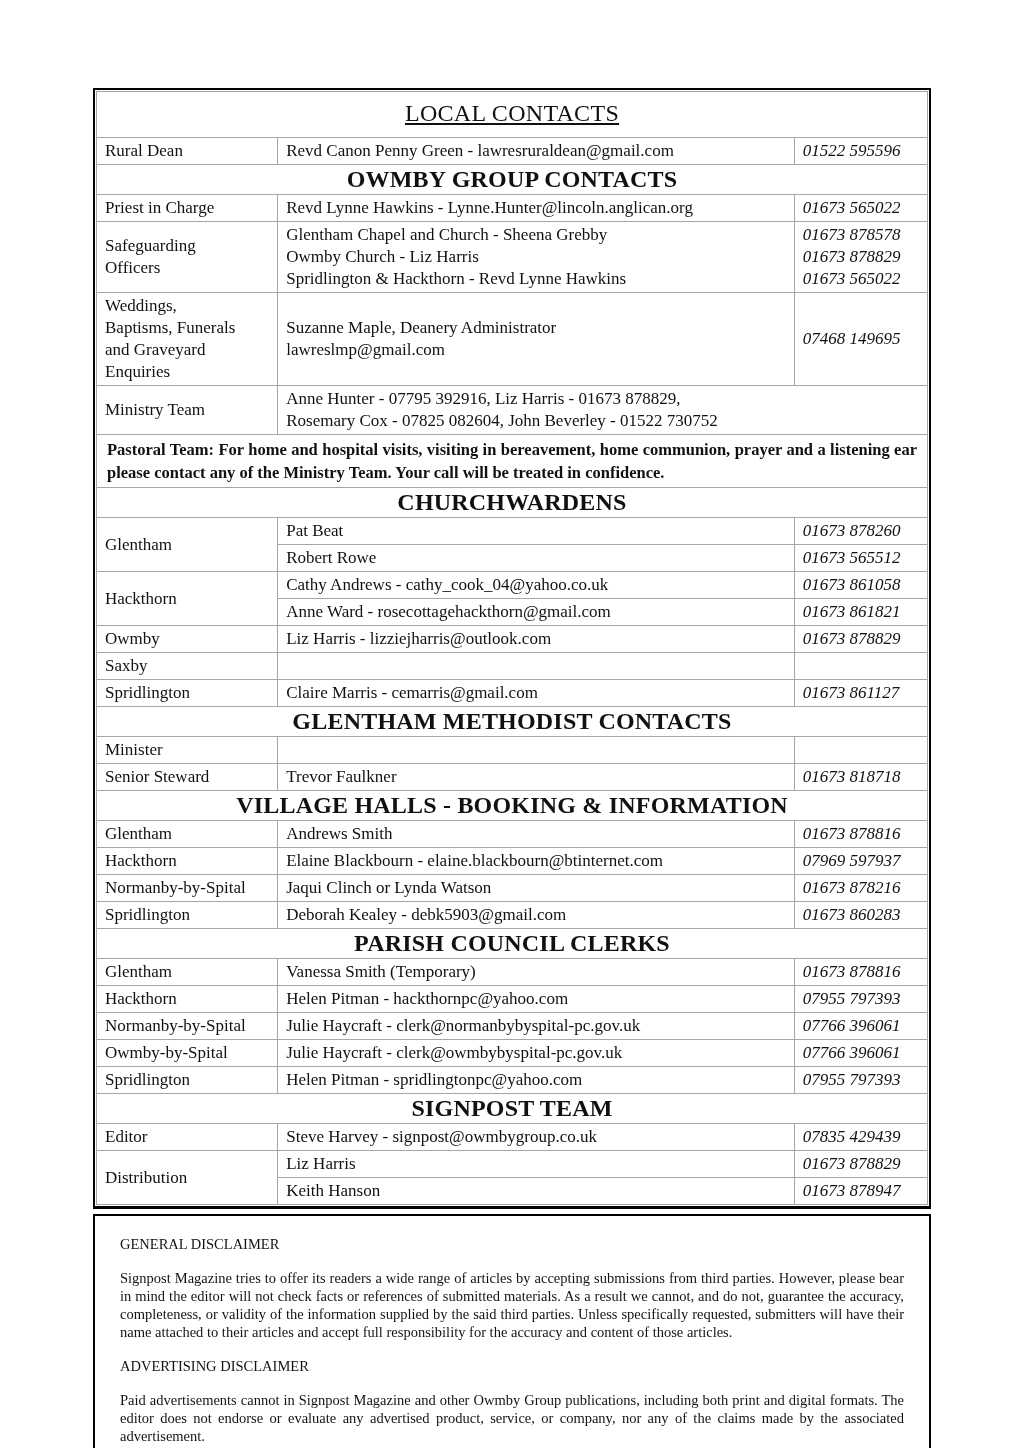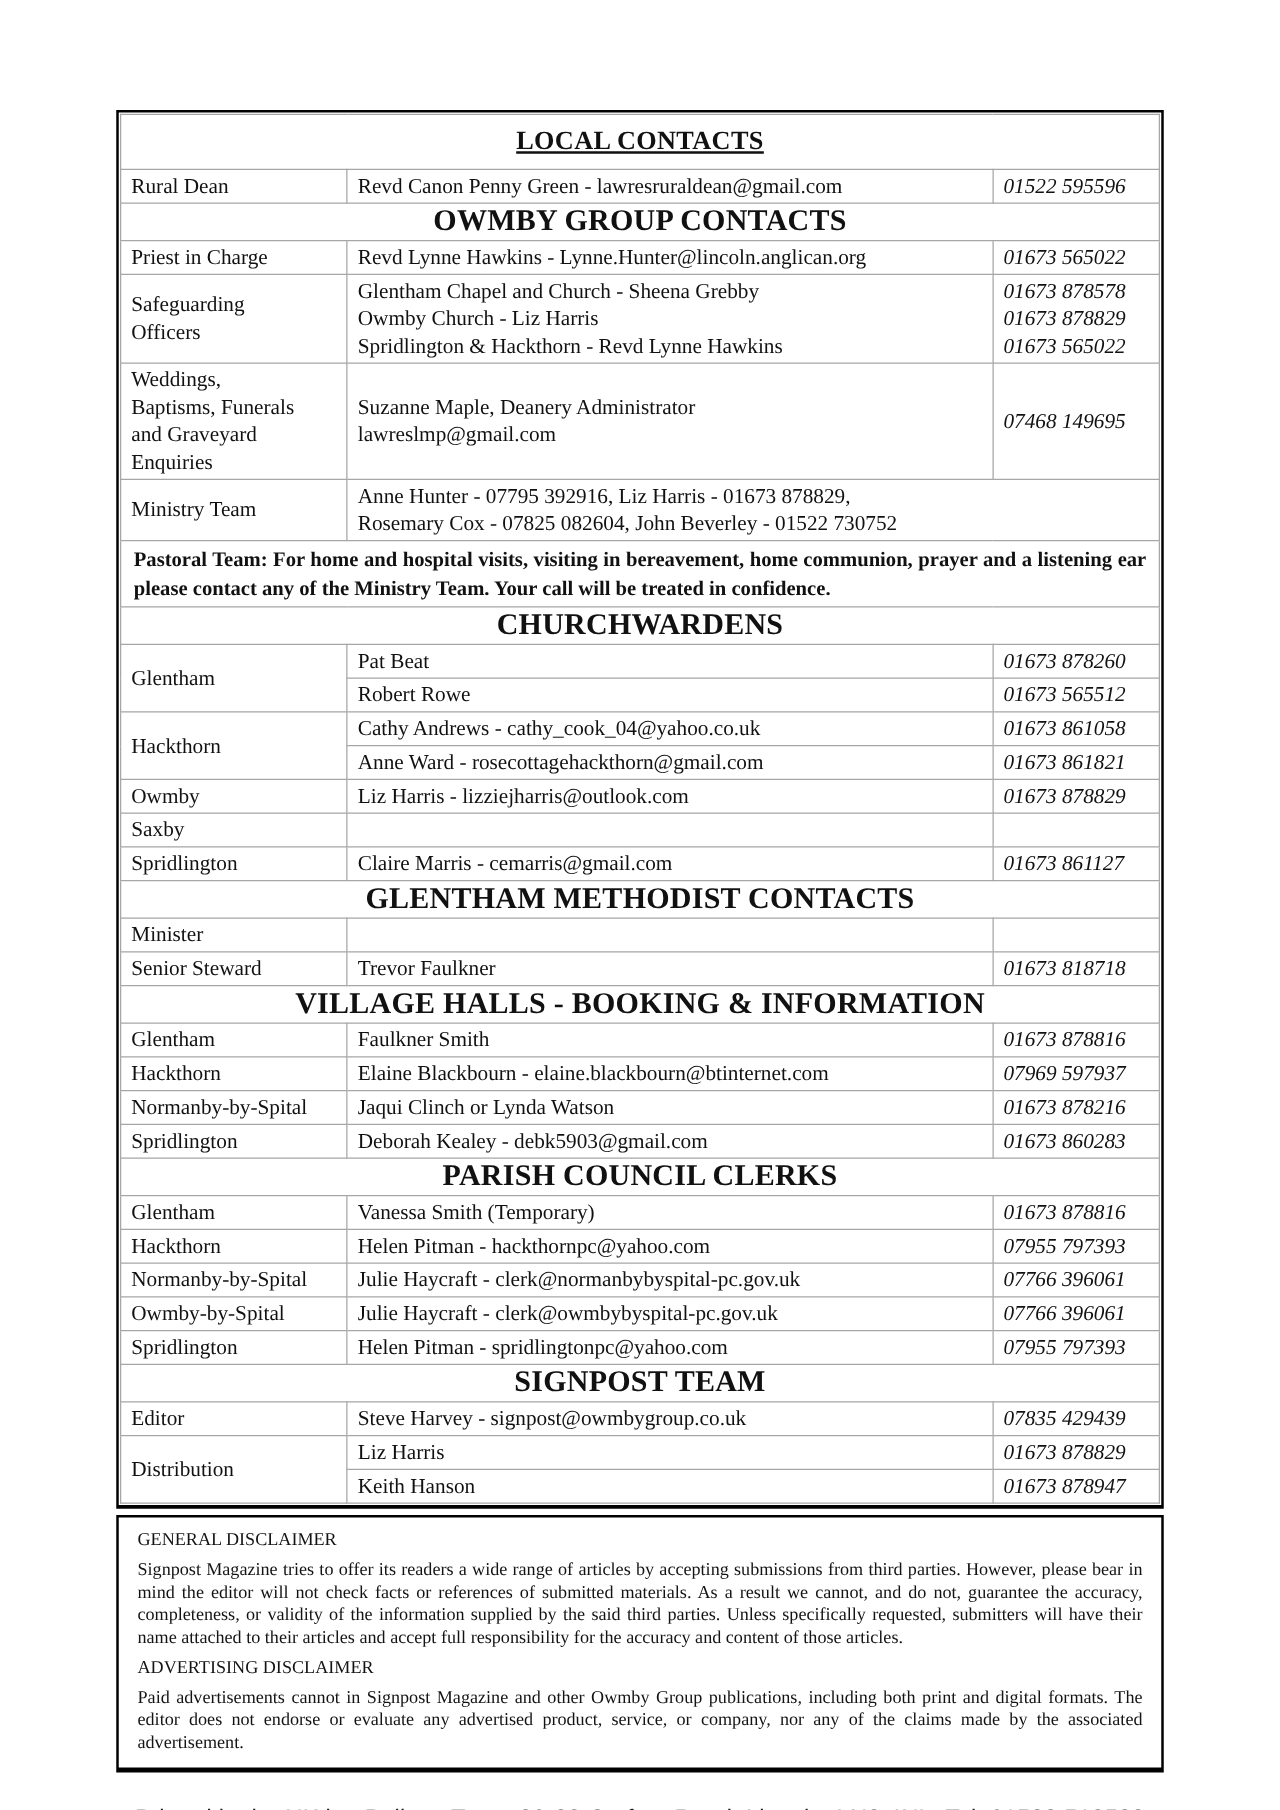--- a/index.html
+++ b/index.html
@@ -30,21 +30,21 @@
 
   td{
     border:1px solid var(--grid,#a6a6a6);
     vertical-align:middle;
     font-size:17px;
     padding:2px 8px;
     color:var(--ink,#111);
     overflow:hidden;
   }
   .title-cell{
-    text-align:center; font-weight:bold; font-size:21px;
+    text-align:center; font-weight:normal; font-size:24px;
     padding:8px 0 10px 0; letter-spacing:0.3px;
   }
   .title-cell span{ text-decoration:underline; }
   .section{
     text-align:center; font-weight:bold; font-size:24px;
     padding:3px 0; line-height:23px; letter-spacing:0.2px;
   }
   .label{ white-space:pre-line; line-height:22px; }
   .contact .line{ line-height:22px; min-height:22px; }
   .phone .line{ line-height:22px; min-height:22px;font-style:italic; }
@@ -53,21 +53,21 @@
     text-align:justify; line-height:23px; padding:3px 10px; font-size:16.5px;font-weight:bold;
   }
 
   .disclaimer{
     width:838px; margin:5px auto 0;
     border:2px solid var(--frame,#000);
     border-bottom:4px solid var(--frame,#000);
     padding:3px 9px 5px 9px;
     font-size:14.5px;
   }
-  .disc-p{ margin:6px; text-align:justify; line-height:18px; color:#131313; }
+  .disc-p{ margin:16px; text-align:justify; line-height:18px; color:#131313; }
 
   .footer{
     margin-top:27px; text-align:center;
     font-family:"Liberation Sans", sans-serif;
     font-size:19px; color:#1c1c1c; letter-spacing:0.2px;
   }
 </style>
 </head>
 <body>
 
@@ -230,21 +230,21 @@
             <td class="phone">
               <div class="line">01673 818718</div>
             </td>
           </tr>
           <tr>
             <td class="section" colspan="3">VILLAGE HALLS - BOOKING &amp; INFORMATION</td>
           </tr>
           <tr>
             <td class="label">Glentham</td>
             <td class="contact">
-              <div class="line">Faulkner Smith</div>
+              <div class="line">Andrews Smith</div>
             </td>
             <td class="phone">
               <div class="line">01673 878816</div>
             </td>
           </tr>
           <tr>
             <td class="label">Hackthorn</td>
             <td class="contact">
               <div class="line">Elaine Blackbourn - elaine.blackbourn@btinternet.com</div>
             </td>

